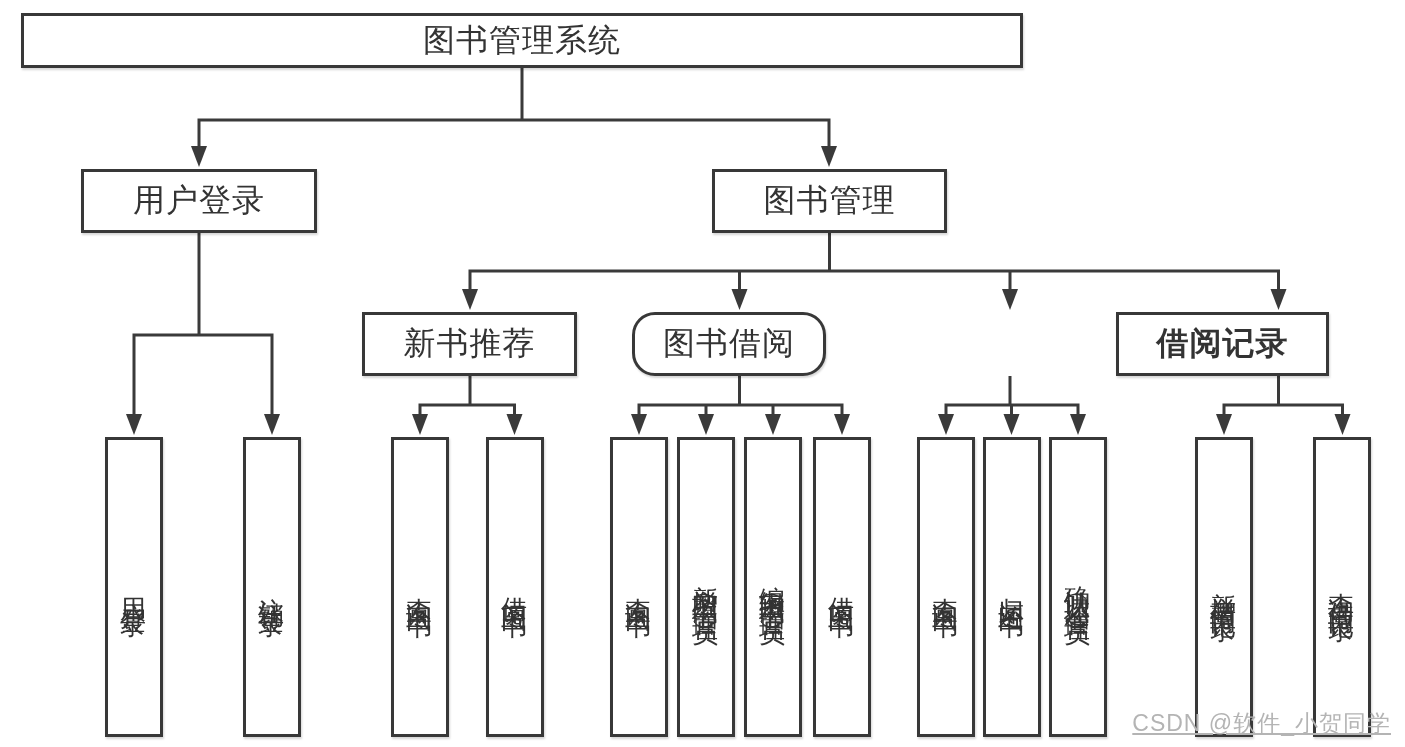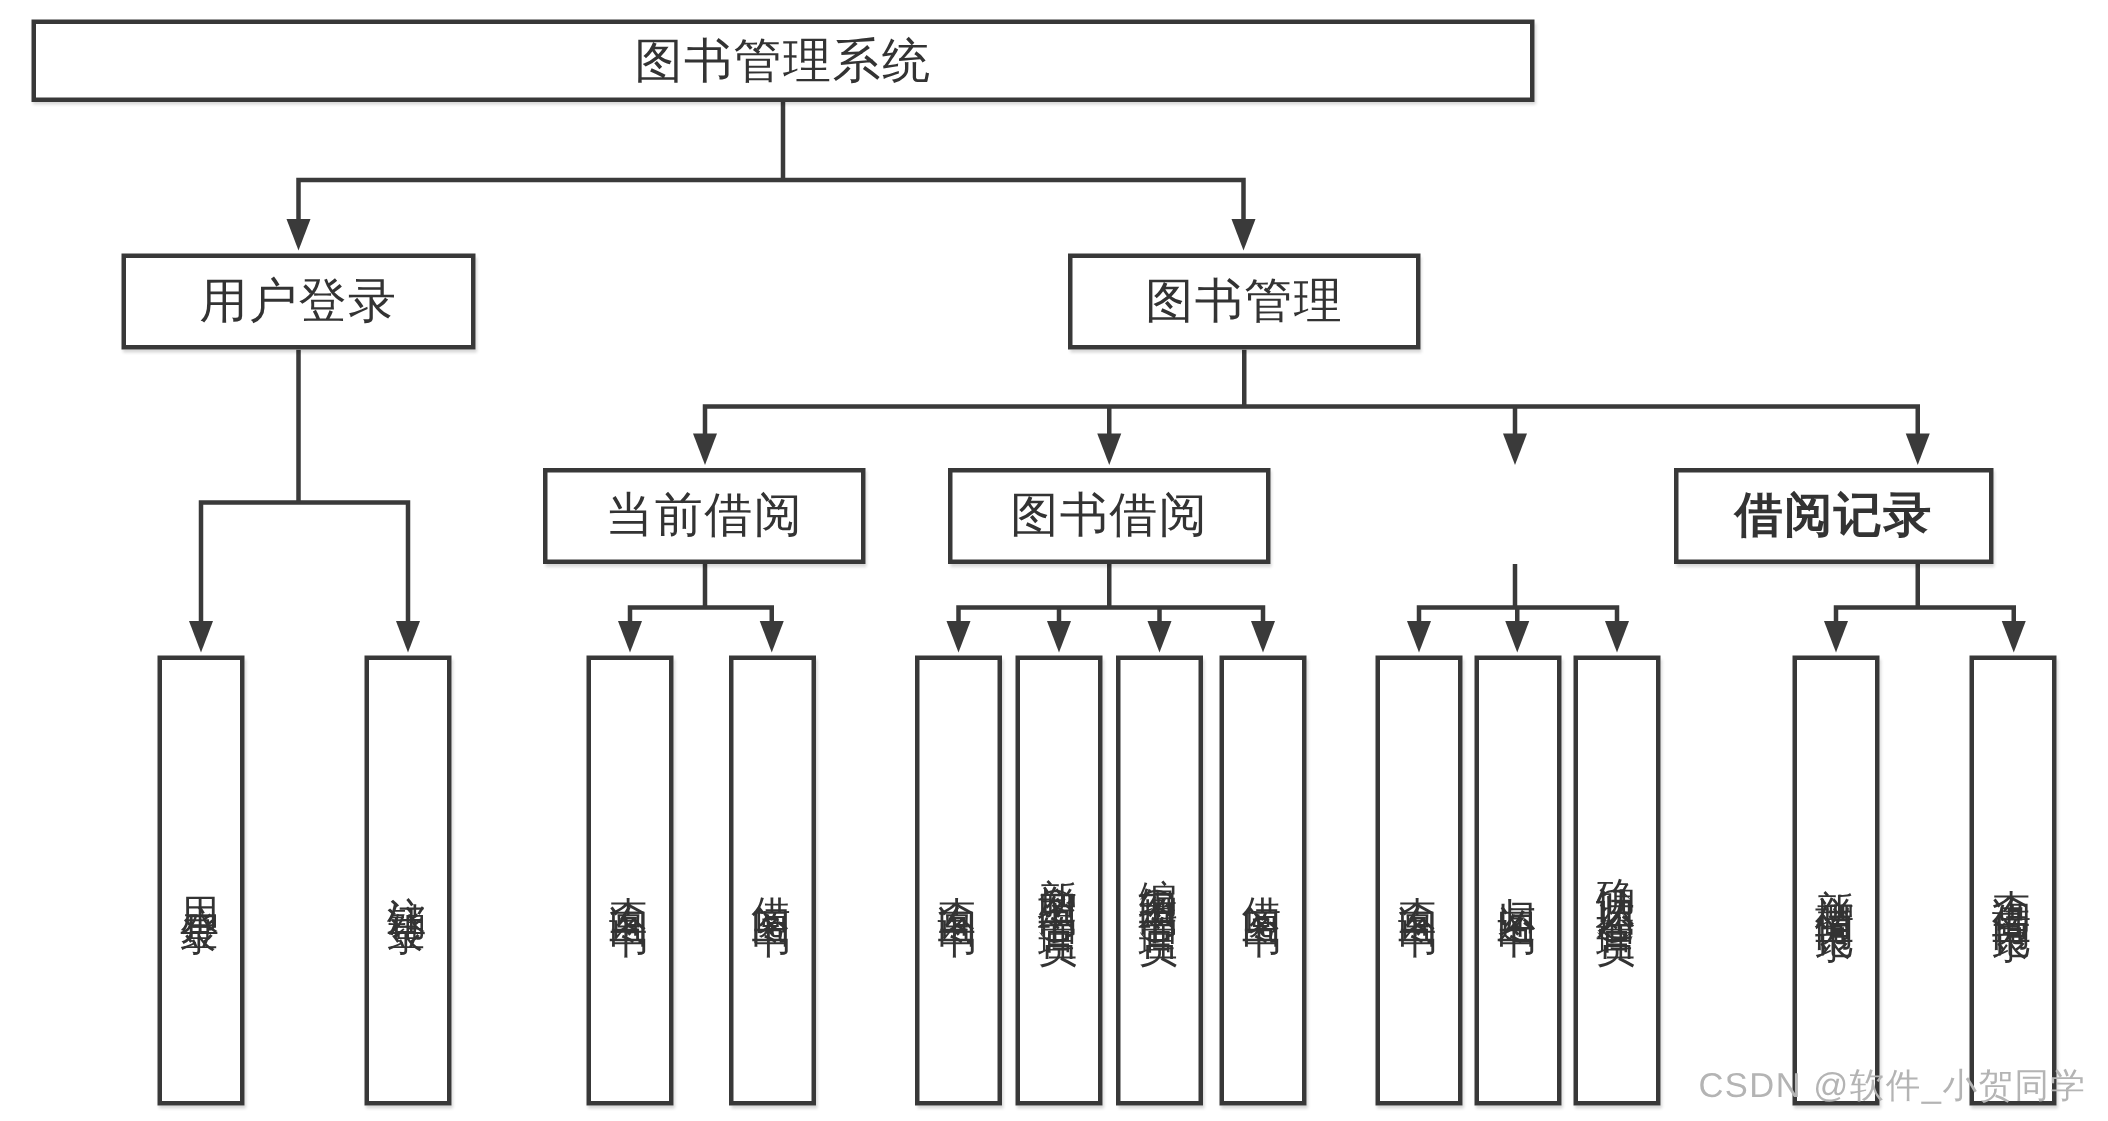--- a/index.html
+++ b/index.html
@@ -36,20 +36,21 @@
     letter-spacing:5px;
     white-space:normal;
   }
   .watermark {
     position:absolute;
     right:14px; bottom:8px;
     font-size:23px;
     color:#b4b4b4;
     letter-spacing:1px;
     z-index:5;
+    text-decoration:underline;
   }
 </style>
 </head>
 <body>
 
 <div class="canvas">
 
   <svg class="connectors" viewBox="0 0 1405 747" xmlns="http://www.w3.org/2000/svg">
     <g stroke="#3a3a3a" stroke-width="3" fill="none">
 
@@ -91,22 +92,22 @@
       <path d="M1224 435 L1216 414 L1232 414 Z"></path>
       <path d="M1342.5 435 L1334.5 414 L1350.5 414 Z"></path>
     </g>
   </svg>
 
   <div class="node" style="left:21px; top:13px; width:1002px; height:55px;">图书管理系统</div>
 
   <div class="node" style="left:81px; top:169px; width:236px; height:64px;">用户登录</div>
   <div class="node" style="left:712px; top:169px; width:235px; height:64px;text-align:right;">图书管理</div>
 
-  <div class="node" style="left:362px; top:312px; width:215px; height:64px;">当前借阅</div>
-  <div class="node" style="left:632px; top:312px; width:215px; height:64px;">图书借阅</div>
+  <div class="node" style="left:362px; top:312px; width:215px; height:64px;">新书推荐</div>
+  <div class="node" style="left:632px; top:312px; width:194px; height:64px;border-radius:23px;">图书借阅</div>
   <div class="node" style="left:1116px; top:312px; width:213px; height:64px;font-weight:bold;">借阅记录</div>
 
   <div class="node vnode" style="left:105px; top:437px; width:58px; height:300px;">用户登录</div>
   <div class="node vnode" style="left:243px; top:437px; width:58px; height:300px;">注销登录</div>
 
   <div class="node vnode" style="left:391px; top:437px; width:58px; height:300px;">查询图书</div>
   <div class="node vnode" style="left:486px; top:437px; width:58px; height:300px;">借阅图书</div>
 
   <div class="node vnode" style="left:610px; top:437px; width:58px; height:300px;">查询图书</div>
   <div class="node vnode" style="left:677px; top:437px; width:58px; height:300px;">新增图书（管理员）</div>

